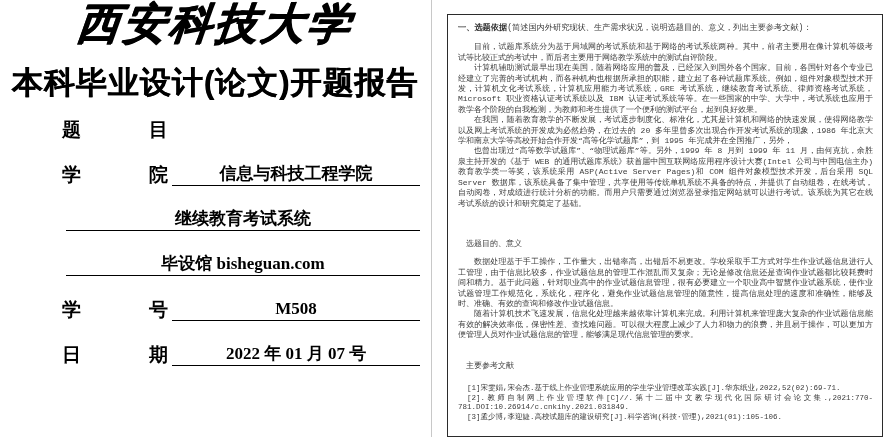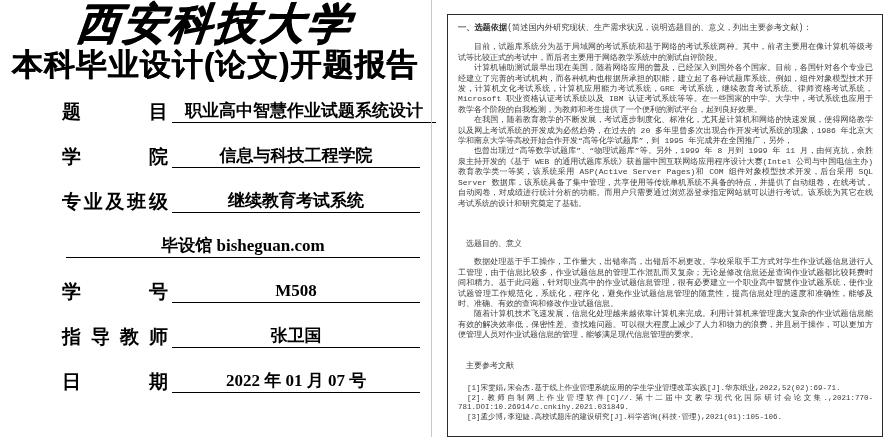--- a/index.html
+++ b/index.html
@@ -30,21 +30,21 @@
     text-shadow:1px 0 #000, 0 1px #000;
     white-space:nowrap;
   }
   .report-title{
     text-align:center;
     font-family:"Liberation Sans", sans-serif;
     font-weight:900;
     font-size:31px;
     line-height:36px;
     letter-spacing:1px;
-    margin-top:1px;
+    margin-top:19px;
     white-space:nowrap;
     text-shadow:0.6px 0 #000;
   }
   .form{
     margin:16px 10px 0 62px;
   }
   .form-row{
     display:flex;
     align-items:flex-end;
     height:24px;
@@ -107,40 +107,34 @@
 </head>
 <body>
 
 <div class="left-page">
   <div class="calligraphy">西安科技大学</div>
   <div class="report-title">本科毕业设计(论文)开题报告</div>
 
   <div class="form">
     <div class="form-row title-row">
       <span class="field-label">题目</span>
-      <span class="field-value">职业高中智慧作业试题系统设计</span>
     </div>
     <div class="form-row">
       <span class="field-label">学院</span>
       <span class="field-value">信息与科技工程学院</span>
     </div>
     <div class="form-row">
-      <span class="field-label">专业及班级</span>
       <span class="field-value">继续教育考试系统</span>
     </div>
     <div class="form-row">
       <span class="field-value">毕设馆 bisheguan.com</span>
     </div>
     <div class="form-row">
       <span class="field-label">学号</span>
       <span class="field-value">M508</span>
-    </div>
-    <div class="form-row">
-      <span class="field-label">指导教师</span>
-      <span class="field-value">张卫国</span>
     </div>
     <div class="form-row">
       <span class="field-label">日期</span>
       <span class="field-value">2022 年 01 月 07 号</span>
     </div>
   </div>
 </div>
 
 <div class="page-divider"></div>
 

